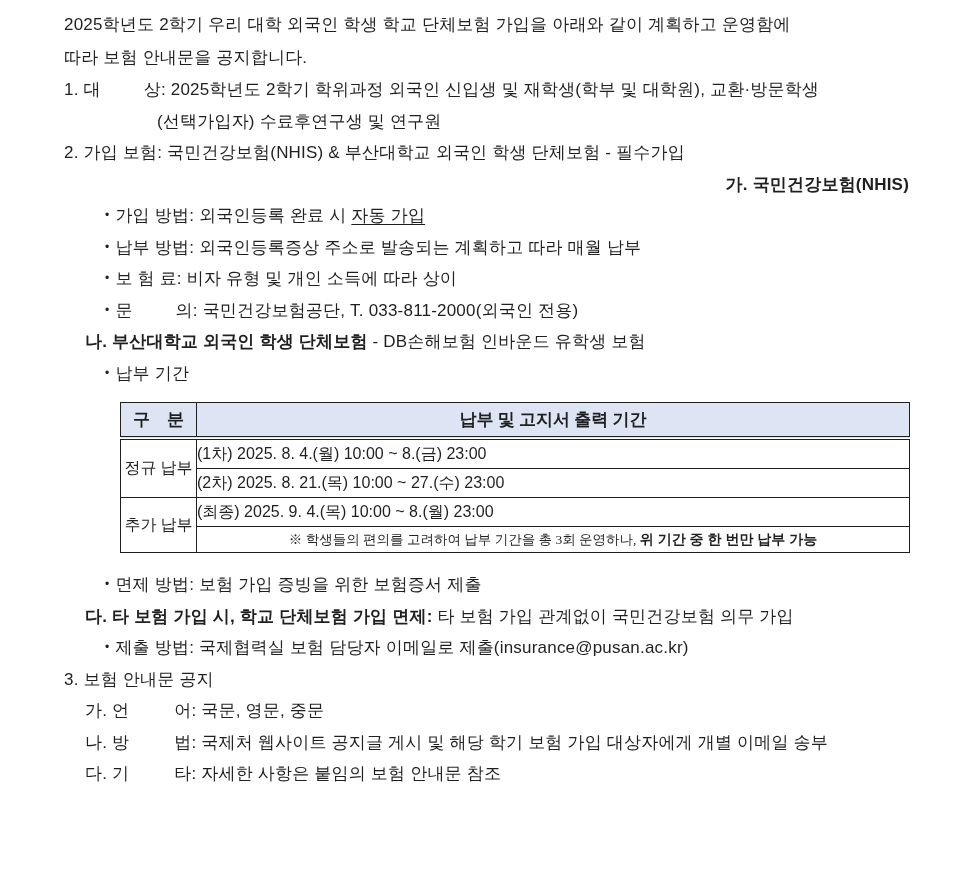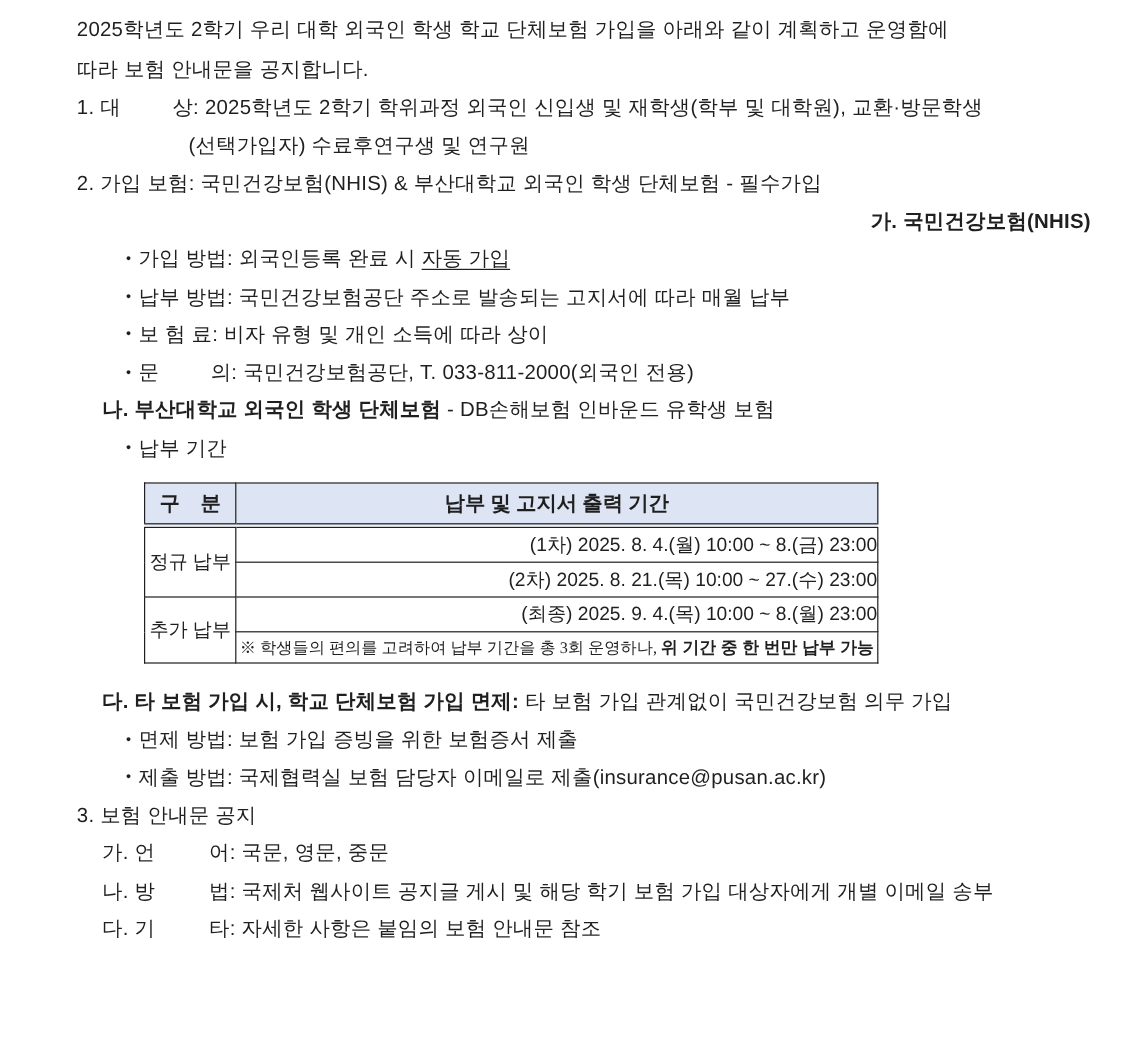--- a/index.html
+++ b/index.html
@@ -16,35 +16,35 @@
   .ind-sec{padding-left:21px;}
   .ind-sub{padding-left:21px;}
   .bullet-line{padding-left:41px;}
   .bullet-dot{font-size:12px;vertical-align:2px;margin-right:6px;}
   .b{font-weight:bold;text-align:right;}
   .u{text-decoration:underline;text-underline-offset:3px;}
   .wgap{display:inline-block;width:43px;}
   .wgap45{display:inline-block;width:45px;}
   
   table.pay{
-    border-collapse:collapse;margin:13px 0 16px 56px;width:612px;
+    border-collapse:collapse;margin:13px 0 16px 56px;width:790px;
     table-layout:fixed;
   }
   table.pay,table.pay th,table.pay td{border:1.5px solid #1f1f1f;}
   table.pay th{
     background:#dde4f4;height:33px;font-size:17px;font-weight:bold;
     font-family:"Liberation Serif","DejaVu Serif",serif;
     border-bottom:4px double #1f1f1f;text-align:center;padding:0;
   }
   col.c1{width:76px;}
   td.label-cell{
     text-align:center;font-size:16px;
     font-family:"Liberation Serif","DejaVu Serif",serif;padding:0;
   }
-  td.date-cell{height:28px;text-align:right;font-size:16px;padding:0;}
+  td.date-cell{height:28px;text-align:left;font-size:16px;padding:0;}
   td.note-cell{
     height:25px;text-align:center;font-size:13.5px;padding:0;
     font-family:"Liberation Serif","DejaVu Serif",serif;
     border-top:2px solid #999999;
   }
   td.note-cell .b{
     font-family:"Liberation Sans","DejaVu Sans",sans-serif;font-size:14px;
   }
 </style>
 </head>
@@ -61,21 +61,21 @@
     <div class="line"><span>1. 대</span><span class="wgap"></span><span>상: 2025학년도 2학기 학위과정 외국인 신입생 및 재학생(학부 및 대학원), 교환·방문학생</span></div>
     <div class="line ind-cont">(선택가입자) 수료후연구생 및 연구원</div>
   </div>
 
   <div class="line">2. 가입 보험: 국민건강보험(NHIS) &amp; 부산대학교 외국인 학생 단체보험 - 필수가입</div>
 
   <div class="line ind-sec b">가. 국민건강보험(NHIS)</div>
 
   <div class="line bullet-line"><span class="bullet-dot">•</span><span>가입 방법: 외국인등록 완료 시 </span><span class="u">자동 가입</span></div>
 
-  <div class="line bullet-line"><span class="bullet-dot">•</span><span>납부 방법: 국민건강보험공단 주소로 발송되는 고지서에 따라 매월 납부</span></div>
+  <div class="line bullet-line"><span class="bullet-dot">•</span><span>납부 방법: 외국인등록증상 주소로 발송되는 계획하고 따라 매월 납부</span></div>
 
   <div class="line bullet-line"><span class="bullet-dot">•</span><span>보 험 료: 비자 유형 및 개인 소득에 따라 상이</span></div>
 
   <div class="line bullet-line"><span class="bullet-dot">•</span><span>문</span><span class="wgap"></span><span>의: 국민건강보험공단, T. 033-811-2000(외국인 전용)</span></div>
 
   <div class="line ind-sec"><span class="b">나. 부산대학교 외국인 학생 단체보험</span><span> - DB손해보험 인바운드 유학생 보험</span></div>
 
 
   <div class="line bullet-line"><span class="bullet-dot">•</span><span>납부 기간</span></div>
 
@@ -102,23 +102,23 @@
         <td class="label-cell" rowspan="2">추가 납부</td>
         <td class="date-cell">(최종) 2025. 9. 4.(목) 10:00 ~ 8.(월) 23:00</td>
       </tr>
       <tr>
         <td class="note-cell"><span>※ 학생들의 편의를 고려하여 납부 기간을 총 3회 운영하나, </span><span class="b">위 기간 중 한 번만 납부 가능</span></td>
       </tr>
     </tbody>
   </table>
 
 
+  <div class="line bullet-line"><span class="bullet-dot">•</span><span>면제 방법: 보험 가입 증빙을 위한 보험증서 제출</span></div>
+
   <div class="line ind-sec"><span class="b">다. 타 보험 가입 시, 학교 단체보험 가입 면제:</span><span> 타 보험 가입 관계없이 국민건강보험 의무 가입</span></div>
-
-  <div class="line bullet-line"><span class="bullet-dot">•</span><span>면제 방법: 보험 가입 증빙을 위한 보험증서 제출</span></div>
 
   <div class="line bullet-line"><span class="bullet-dot">•</span><span>제출 방법: 국제협력실 보험 담당자 이메일로 제출(insurance@pusan.ac.kr)</span></div>
 
   <div class="line">3. 보험 안내문 공지</div>
 
   <div class="line ind-sub"><span>가. 언</span><span class="wgap45"></span><span>어: 국문, 영문, 중문</span></div>
 
   <div class="line ind-sub"><span>나. 방</span><span class="wgap45"></span><span>법: 국제처 웹사이트 공지글 게시 및 해당 학기 보험 가입 대상자에게 개별 이메일 송부</span></div>
 
   <div class="line ind-sub"><span>다. 기</span><span class="wgap45"></span><span>타: 자세한 사항은 붙임의 보험 안내문 참조</span></div>

